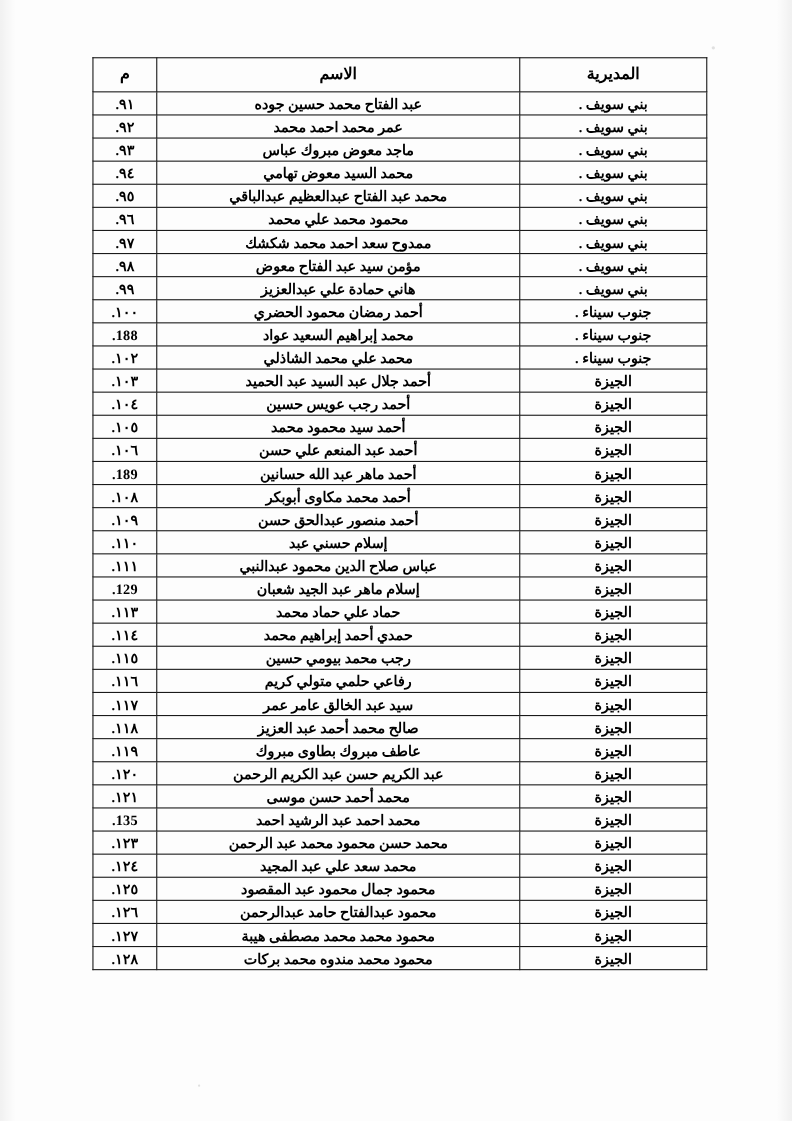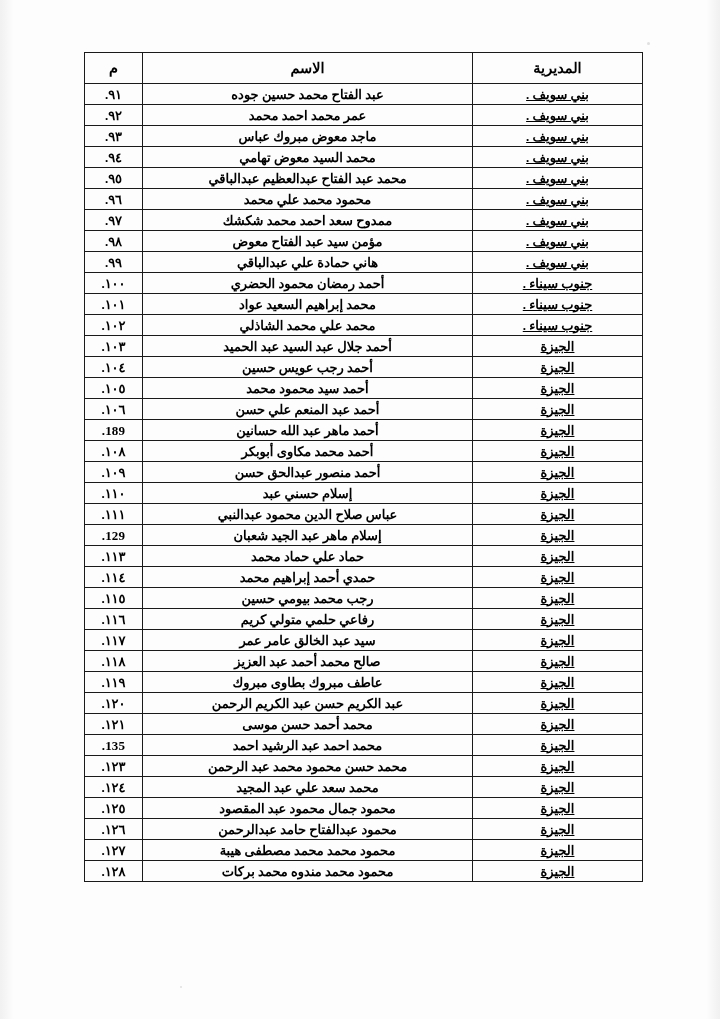--- a/index.html
+++ b/index.html
@@ -49,21 +49,21 @@
   }
   table.doc-table thead th {
     height: 30px;
     line-height: 29px;
     font-size: 14.5px;
   }
   col.col-dir { width: 170px; }
   col.col-name { width: 330px; }
   col.col-num { width: 58px; }
 
-  td.cell-dir { font-size: 12.5px; text-decoration: underline; }
+  td.cell-dir { font-size: 12.5px; }
   td.cell-name { font-size: 13.5px; }
   td.cell-num { font-size: 12.5px; letter-spacing: 0.2px; }
 
   
   .speck {
     position: absolute;
     background: #c9c9c9;
     border-radius: 50%;
     opacity: .55;
   }
@@ -139,32 +139,32 @@
             <td class="cell-name">ممدوح سعد احمد محمد شكشك</td>
             <td class="cell-num">٩٧.</td>
           </tr>
           <tr>
             <td class="cell-dir">بني سويف .</td>
             <td class="cell-name">مؤمن سيد عبد الفتاح معوض</td>
             <td class="cell-num">٩٨.</td>
           </tr>
           <tr>
             <td class="cell-dir">بني سويف .</td>
-            <td class="cell-name">هاني حمادة علي عبدالباقي</td>
+            <td class="cell-name">هاني حمادة علي عبدالعزيز</td>
             <td class="cell-num">٩٩.</td>
           </tr>
           <tr>
             <td class="cell-dir">جنوب سيناء .</td>
             <td class="cell-name">أحمد رمضان محمود الحضري</td>
             <td class="cell-num">١٠٠.</td>
           </tr>
           <tr>
             <td class="cell-dir">جنوب سيناء .</td>
             <td class="cell-name">محمد إبراهيم السعيد عواد</td>
-            <td class="cell-num">١٠١.</td>
+            <td class="cell-num">188.</td>
           </tr>
           <tr>
             <td class="cell-dir">جنوب سيناء .</td>
             <td class="cell-name">محمد علي محمد الشاذلي</td>
             <td class="cell-num">١٠٢.</td>
           </tr>
           <tr>
             <td class="cell-dir">الجيزة</td>
             <td class="cell-name">أحمد جلال عبد السيد عبد الحميد</td>
             <td class="cell-num">١٠٣.</td>

